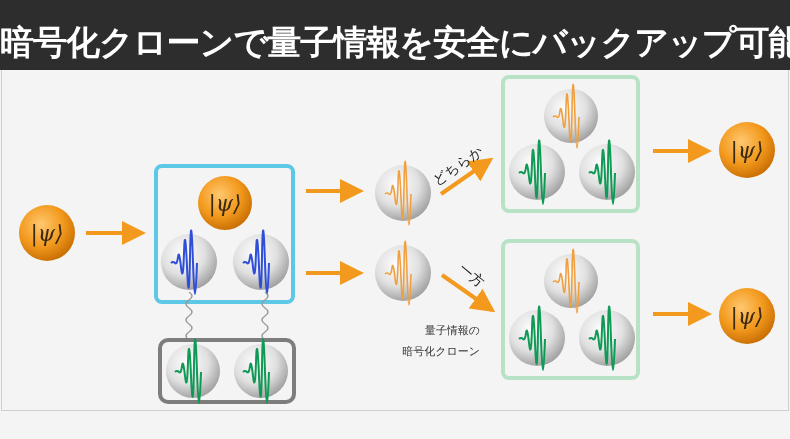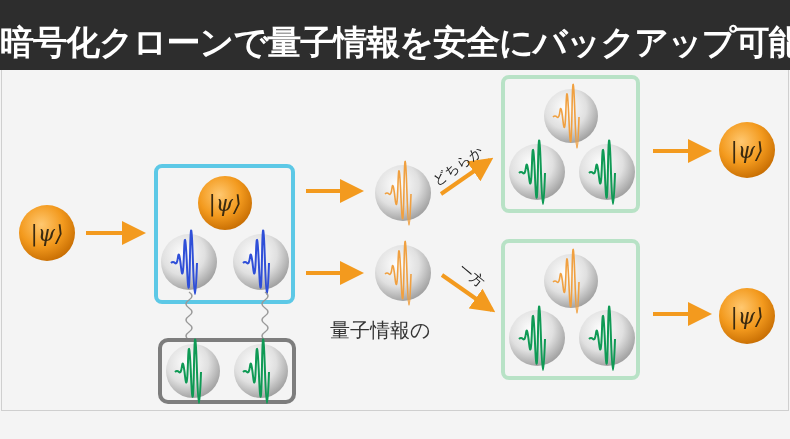--- a/index.html
+++ b/index.html
@@ -5,21 +5,21 @@
   html, body { margin:0; padding:0; }
   body { width:790px; height:439px; background:#f4f4f4; position:relative; overflow:hidden;
          font-family:"DejaVu Sans", sans-serif; }
   .header { position:absolute; left:0; top:0; width:790px; height:70px; background:#2d2d2d; }
   .header-title { position:absolute; left:0; top:0; width:790px; height:70px; line-height:84px;
          text-align:center; color:#ffffff; font-weight:bold; font-size:34px; letter-spacing:-1px;
          font-family:"DejaVu Sans", sans-serif; white-space:nowrap; }
   .frame { position:absolute; left:1px; top:70px; width:786px; height:340px; border:1px solid #cfcfcf;
            border-top:none; background:#f4f4f4; }
   svg.diagram { position:absolute; left:0; top:0; }
-  .label { position:absolute; font-size:20px; color:#333; text-align:left; line-height:21px; }
+  .label { position:absolute; font-size:11px; color:#333; text-align:right; line-height:21px; }
 </style>
 </head>
 <body>
 
 <div class="header">
   <div class="header-title">暗号化クローンで量子情報を安全にバックアップ可能に</div>
 </div>
 
 <div class="frame"></div>
 
@@ -129,13 +129,14 @@
     <circle cx="747" cy="316" r="28" fill="url(#gOrange)"></circle>
     <text x="747" y="324" text-anchor="middle" font-family="DejaVu Serif, serif" font-style="italic" font-size="22" fill="#3a2a10">|ψ⟩</text>
   </g>
 
   <text x="437" y="186" font-size="14" fill="#222" transform="rotate(-35 437 186)">どちらか</text>
   <text x="458" y="270" font-size="14" fill="#222" transform="rotate(40 458 270)">一方</text>
 </svg>
 
 <div class="label" style="left:330px; top:320px; width:150px;">
   <div>量子情報の</div>
+  <div>暗号化クローン</div>
 </div>
 
 </body></html>

